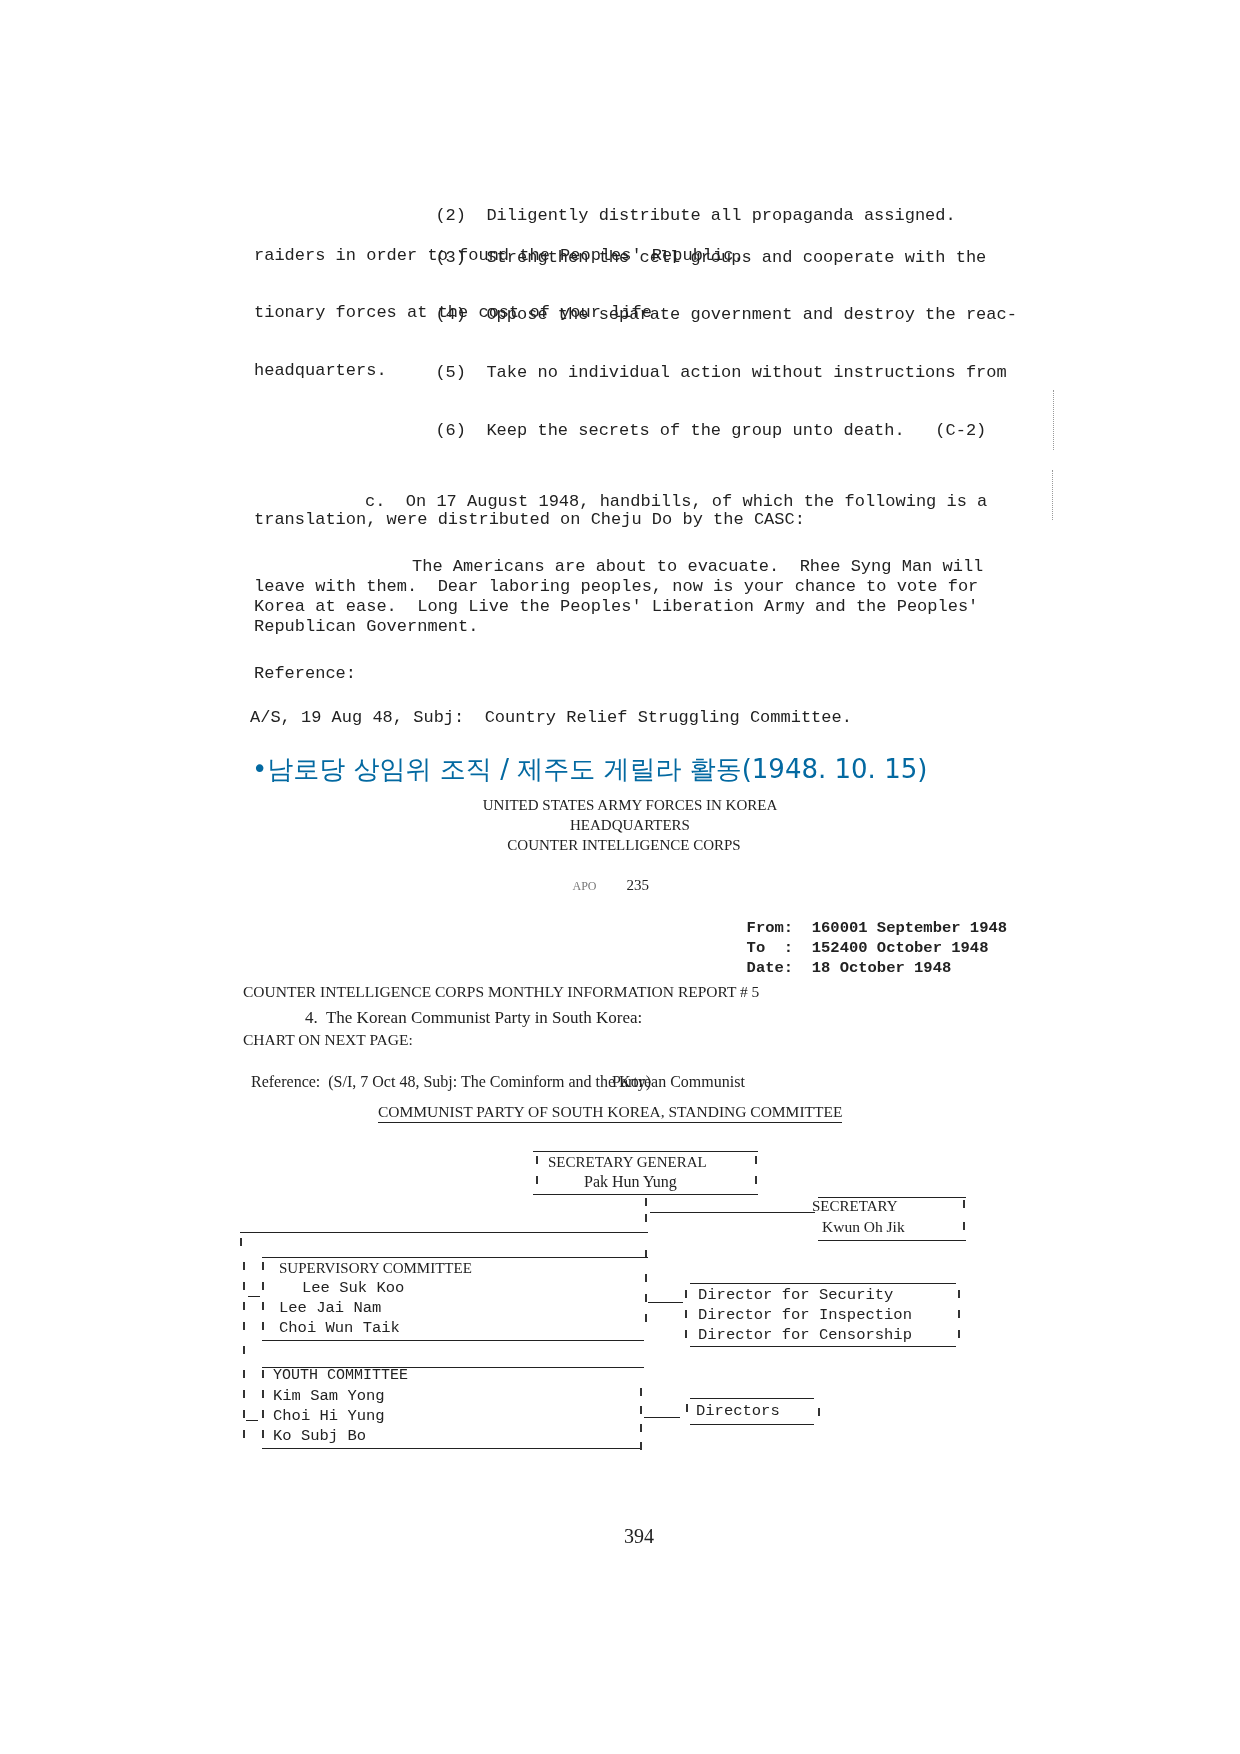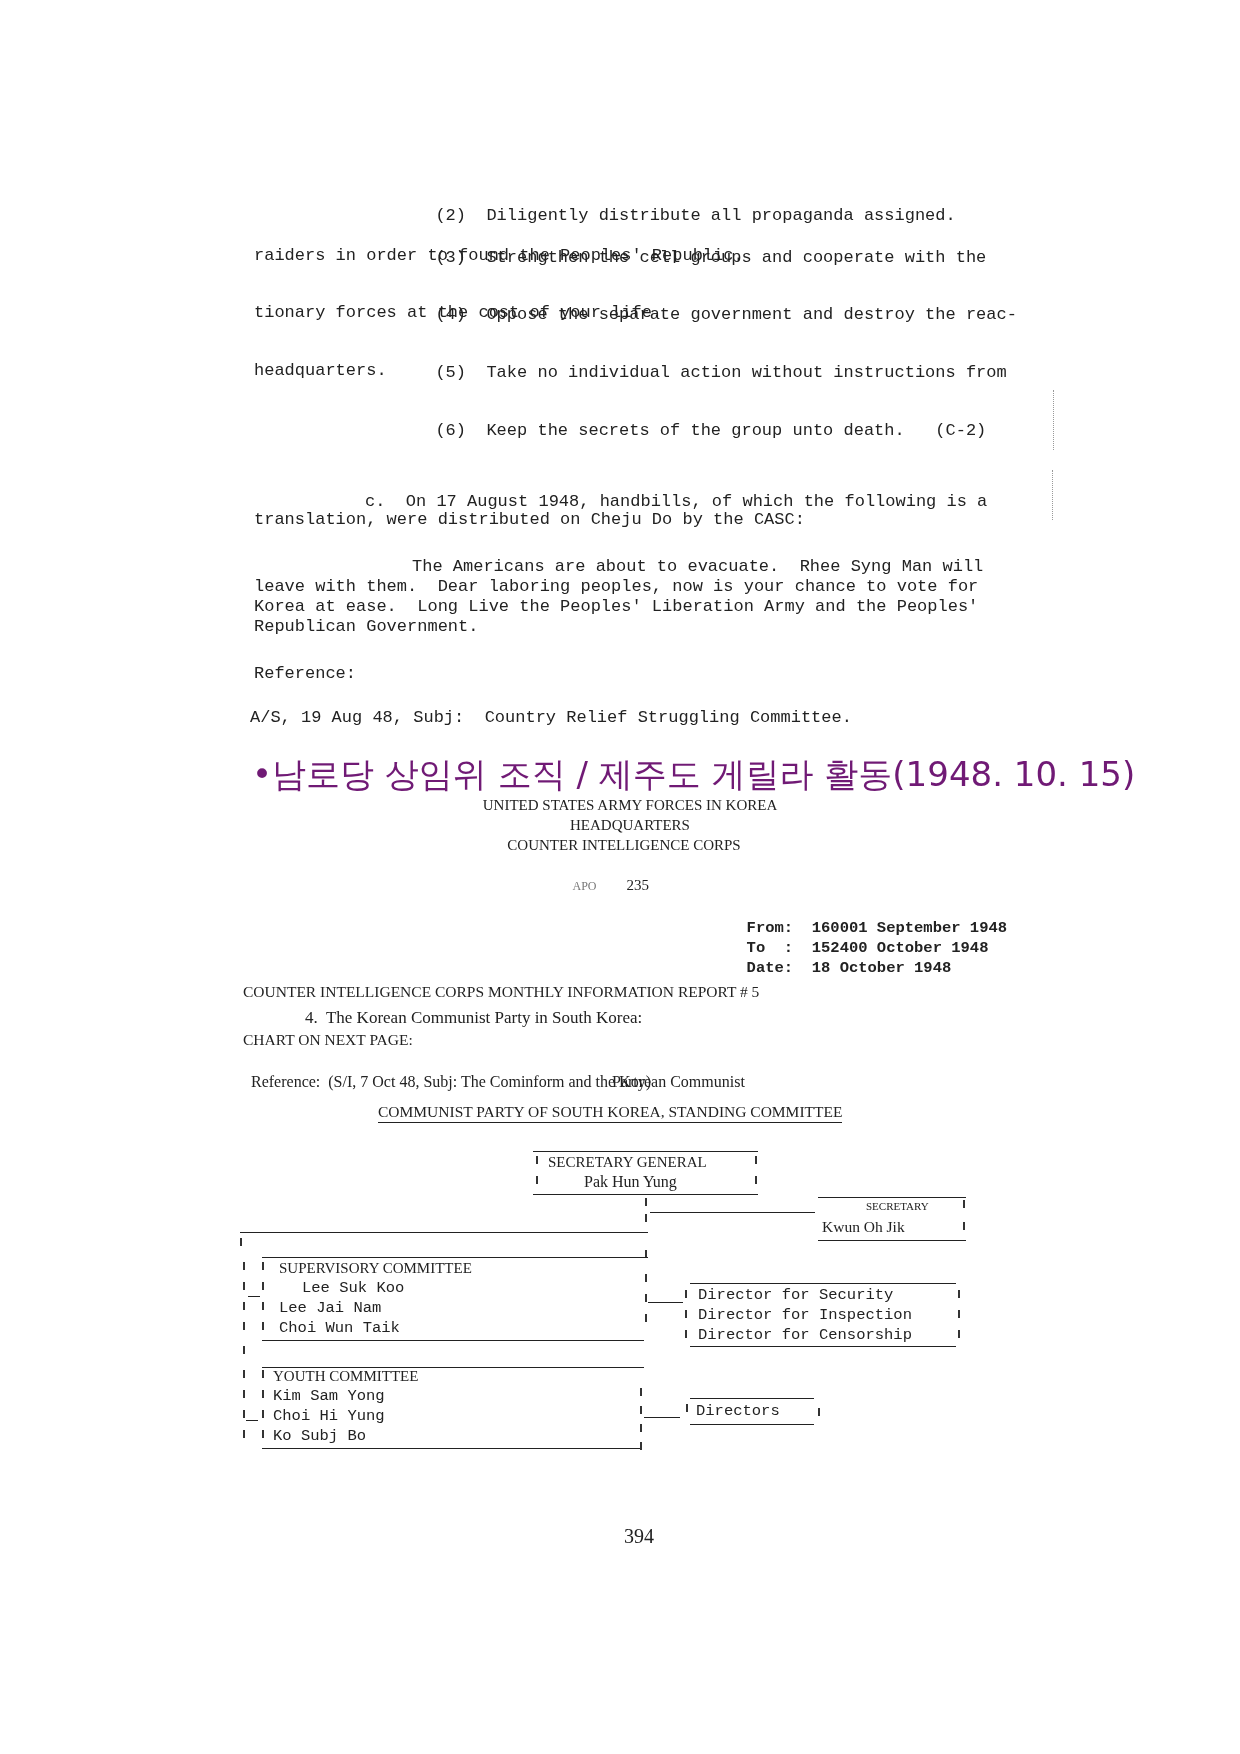--- a/index.html
+++ b/index.html
@@ -1,21 +1,21 @@
 <!DOCTYPE html>
 <html><head>
   <meta charset="utf-8">
   <style>
     html, body { margin: 0; padding: 0; background: #ffffff; }
     body { width: 1240px; height: 1754px; position: relative; overflow: hidden;
            font-family: "Liberation Mono", "DejaVu Sans Mono", monospace; color: #1a1a1a; }
     .abs { position: absolute; white-space: pre; }
     .tw { font-family: "Liberation Mono", "DejaVu Sans Mono", monospace; font-size: 17px; line-height: 20px; color: #222; }
     .tws { font-family: "Liberation Mono", "DejaVu Sans Mono", monospace; font-size: 15.5px; line-height: 20px; color: #222; }
-    .korean { font-family: "DejaVu Sans", sans-serif; font-size: 34px; color: #701a75; letter-spacing: 0px; text-align: center; }
+    .korean { font-family: "DejaVu Sans", sans-serif; font-size: 26px; color: #0369a1; letter-spacing: 0px; text-align: center; }
     .hdr { font-family: "Liberation Serif", "DejaVu Serif", serif; font-size: 15px; line-height: 20px; color: #222; text-align: center; }
     .bold { font-weight: bold; }
     .ul { border-bottom: 1.5px solid #222; }
     .hline { position: absolute; height: 0; border-top: 1.6px solid #222; }
     .vtick { position: absolute; width: 2px; height: 8px; background: #333; }
     .dotline { position: absolute; width: 0; border-left: 1px dotted #999; }
     .pagenum { font-family: "Liberation Serif", "DejaVu Serif", serif; font-size: 20px; color: #222; }
   </style>
 </head>
 <body>
@@ -102,21 +102,21 @@
 <div class="vtick" style="left:645px; top:1294px;"></div>
 <div class="vtick" style="left:645px; top:1314px;"></div>
 <div class="vtick" style="left:640px; top:1388px;"></div>
 <div class="vtick" style="left:640px; top:1406px;"></div>
 <div class="vtick" style="left:640px; top:1424px;"></div>
 <div class="vtick" style="left:640px; top:1442px;"></div>
 
 <div class="hline" style="left:650px; top:1212px; width:165px;"></div>
 
 <div class="hline" style="left:818px; top:1197px; width:148px;"></div>
-<div class="abs hdr" style="left:866px; top:1196px; text-align:left; font-size:11px;">SECRETARY</div>
+<div class="abs hdr" style="left:812px; top:1196px; text-align:left; font-size:15px;">SECRETARY</div>
 <div class="abs hdr" style="left:822px; top:1217px; text-align:left; font-size:15.5px;">Kwun Oh Jik</div>
 <div class="hline" style="left:818px; top:1240px; width:148px;"></div>
 <div class="vtick" style="left:963px; top:1200px;"></div>
 <div class="vtick" style="left:963px; top:1222px;"></div>
 
 <div class="hline" style="left:240px; top:1232px; width:408px;"></div>
 <div class="vtick" style="left:240px; top:1238px;"></div>
 
 <div class="hline" style="left:262px; top:1257px; width:386px;"></div>
 <div class="abs tws" style="left:279px; top:1258px; font-family:'Liberation Serif','DejaVu Serif',serif; font-size:15px;">SUPERVISORY COMMITTEE</div>
@@ -144,21 +144,21 @@
 <div class="vtick" style="left:685px; top:1290px;"></div>
 <div class="vtick" style="left:685px; top:1310px;"></div>
 <div class="vtick" style="left:685px; top:1330px;"></div>
 <div class="vtick" style="left:958px; top:1290px;"></div>
 <div class="vtick" style="left:958px; top:1310px;"></div>
 <div class="vtick" style="left:958px; top:1330px;"></div>
 
 <div class="vtick" style="left:243px; top:1346px;"></div>
 
 <div class="hline" style="left:262px; top:1367px; width:382px;"></div>
-<div class="abs tws" style="left:273px; top:1366px; font-family:Liberation Serif, serif; font-size:15px;">YOUTH COMMITTEE</div>
+<div class="abs tws" style="left:273px; top:1366px; font-family:Liberation Mono, monospace; font-size:15px;">YOUTH COMMITTEE</div>
 <div class="abs tws" style="left:273px; top:1386px;">Kim Sam Yong</div>
 <div class="abs tws" style="left:273px; top:1406px;">Choi Hi Yung</div>
 <div class="abs tws" style="left:273px; top:1426px;">Ko Subj Bo</div>
 <div class="hline" style="left:262px; top:1448px; width:378px;"></div>
 <div class="vtick" style="left:243px; top:1370px;"></div>
 <div class="vtick" style="left:262px; top:1370px;"></div>
 <div class="vtick" style="left:243px; top:1390px;"></div>
 <div class="vtick" style="left:262px; top:1390px;"></div>
 <div class="vtick" style="left:243px; top:1410px;"></div>
 <div class="vtick" style="left:262px; top:1410px;"></div>

